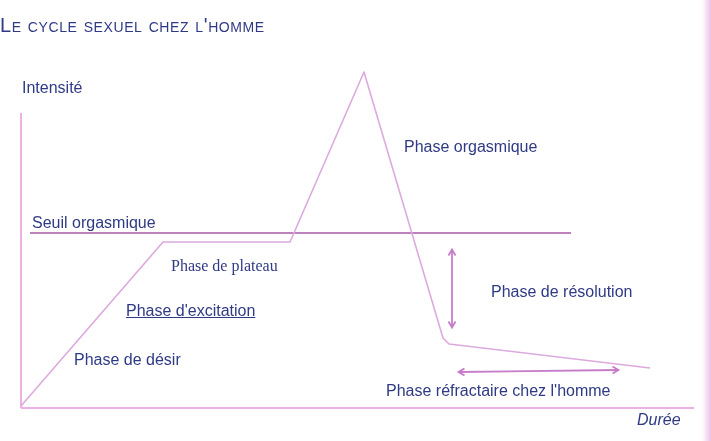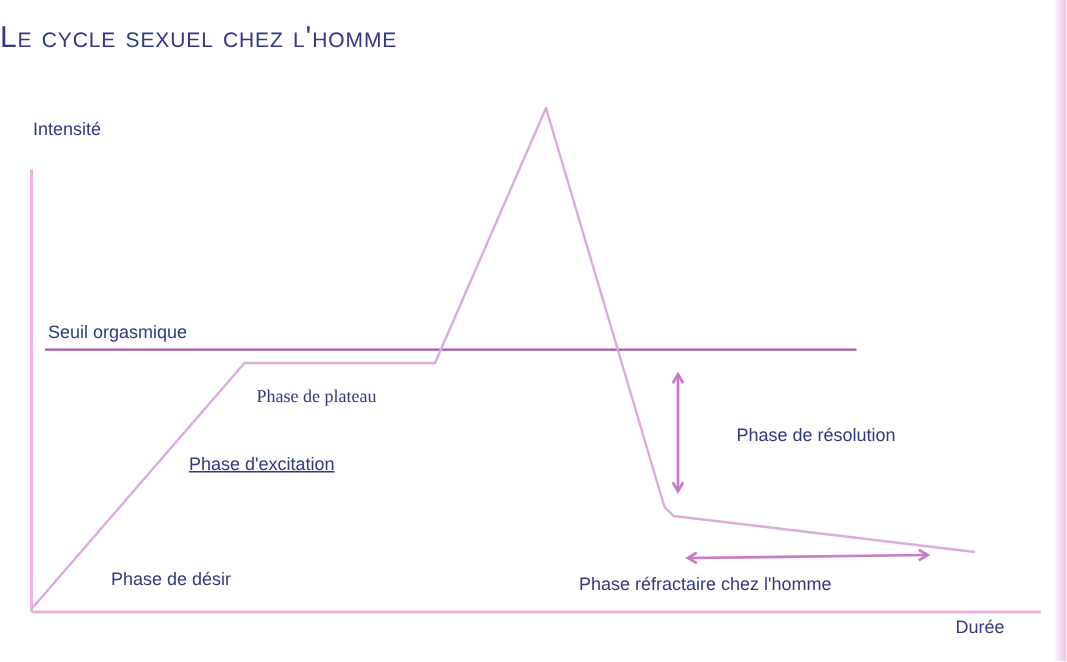--- a/index.html
+++ b/index.html
@@ -15,33 +15,33 @@
     position: absolute;
     left: 0; top: 14px; width: 100%;
     text-align: left;
     font-size: 20px;
     font-variant: small-caps;
     letter-spacing: 0.6px;
     color: var(--text-color);
   }
   .label {
     position: absolute;
-    font-size: 12px;
+    font-size: 16px;
     color: var(--text-color);
     white-space: nowrap;
   }
   .y-axis-label   { left: 22px;  top: 79px; }
   .threshold-label{ left: 32px;  top: 214px; }
   .phase-plateau  { left: 171px; top: 257px; font-family: Liberation Serif, serif; }
   .phase-excitation { left: 126px; top: 302px; text-decoration: underline; }
-  .phase-desir    { left: 74px;  top: 351px; margin-top: 28px; }
+  .phase-desir    { left: 74px;  top: 351px; }
   .phase-orgasmique { left: 404px; top: 138px; }
   .phase-resolution { left: 467px; top: 283px; margin-left: 24px; }
   .phase-refractaire { left: 386px; top: 382px; text-align: right; }
-  .x-axis-label   { left: 637px; top: 411px; }
+  .x-axis-label   { left: 637px; top: 411px; font-style: italic; }
 
   svg.diagram { position: absolute; left: 0; top: 0; }
   #y-axis, #x-axis { stroke: var(--axis-color); stroke-width: 2; }
   #threshold-line  { stroke: var(--threshold-color); stroke-width: 1.5; }
   #curve           { stroke: var(--curve-color); stroke-width: 1.6; fill: none; stroke-linejoin: round; }
   .arrow-line      { stroke: var(--arrow-color); stroke-width: 1.8; }
   .arrow-head      { stroke: var(--arrow-color); stroke-width: 1.8; fill: none; }
 
   .edge-stripe {
     position: absolute;
@@ -75,19 +75,20 @@
   </svg>
 
   <div class="title">Le cycle sexuel chez l'homme</div>
 
   <div class="label y-axis-label">Intensité</div>
   <div class="label threshold-label">Seuil orgasmique</div>
 
   <div class="label phase-desir">Phase de désir</div>
   <div class="label phase-excitation">Phase d'excitation</div>
   <div class="label phase-plateau">Phase de plateau</div>
+  <div class="label phase-orgasmique">Phase orgasmique</div>
   <div class="label phase-resolution">Phase de résolution</div>
   <div class="label phase-refractaire">Phase réfractaire chez l'homme</div>
 
   <div class="label x-axis-label">Durée</div>
 
   <div class="edge-stripe"></div>
 </div>
 
 </body></html>

